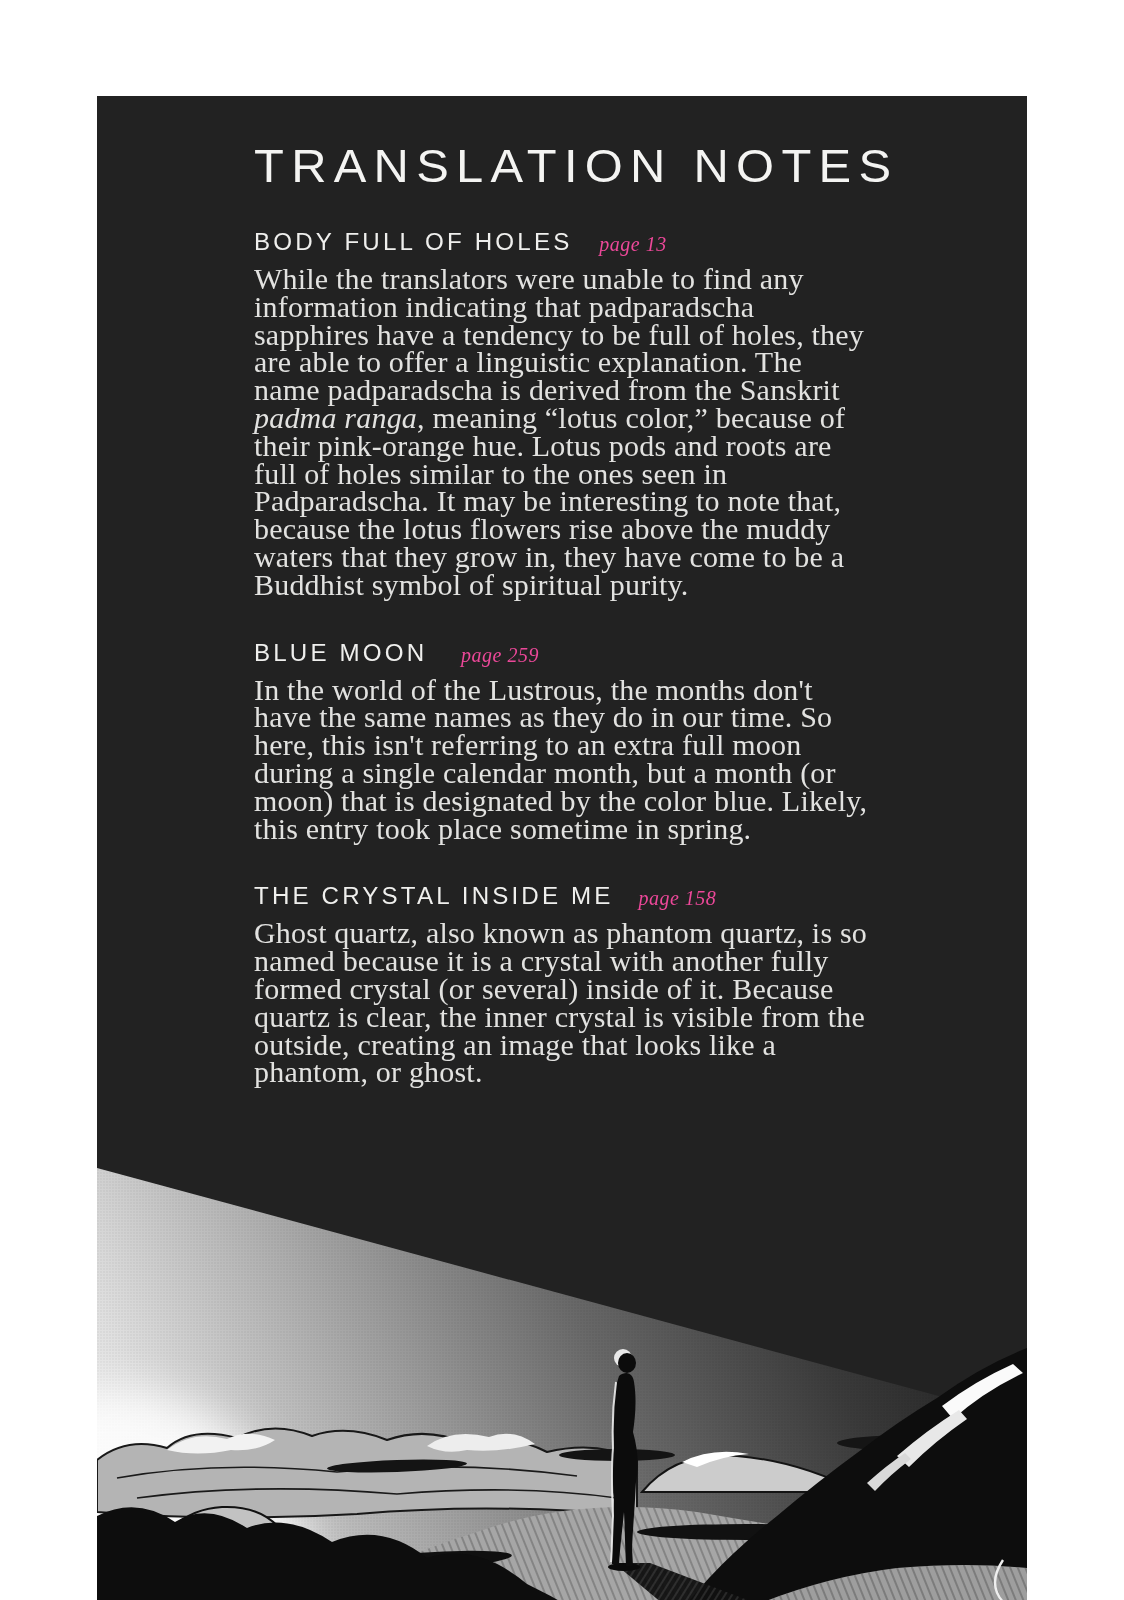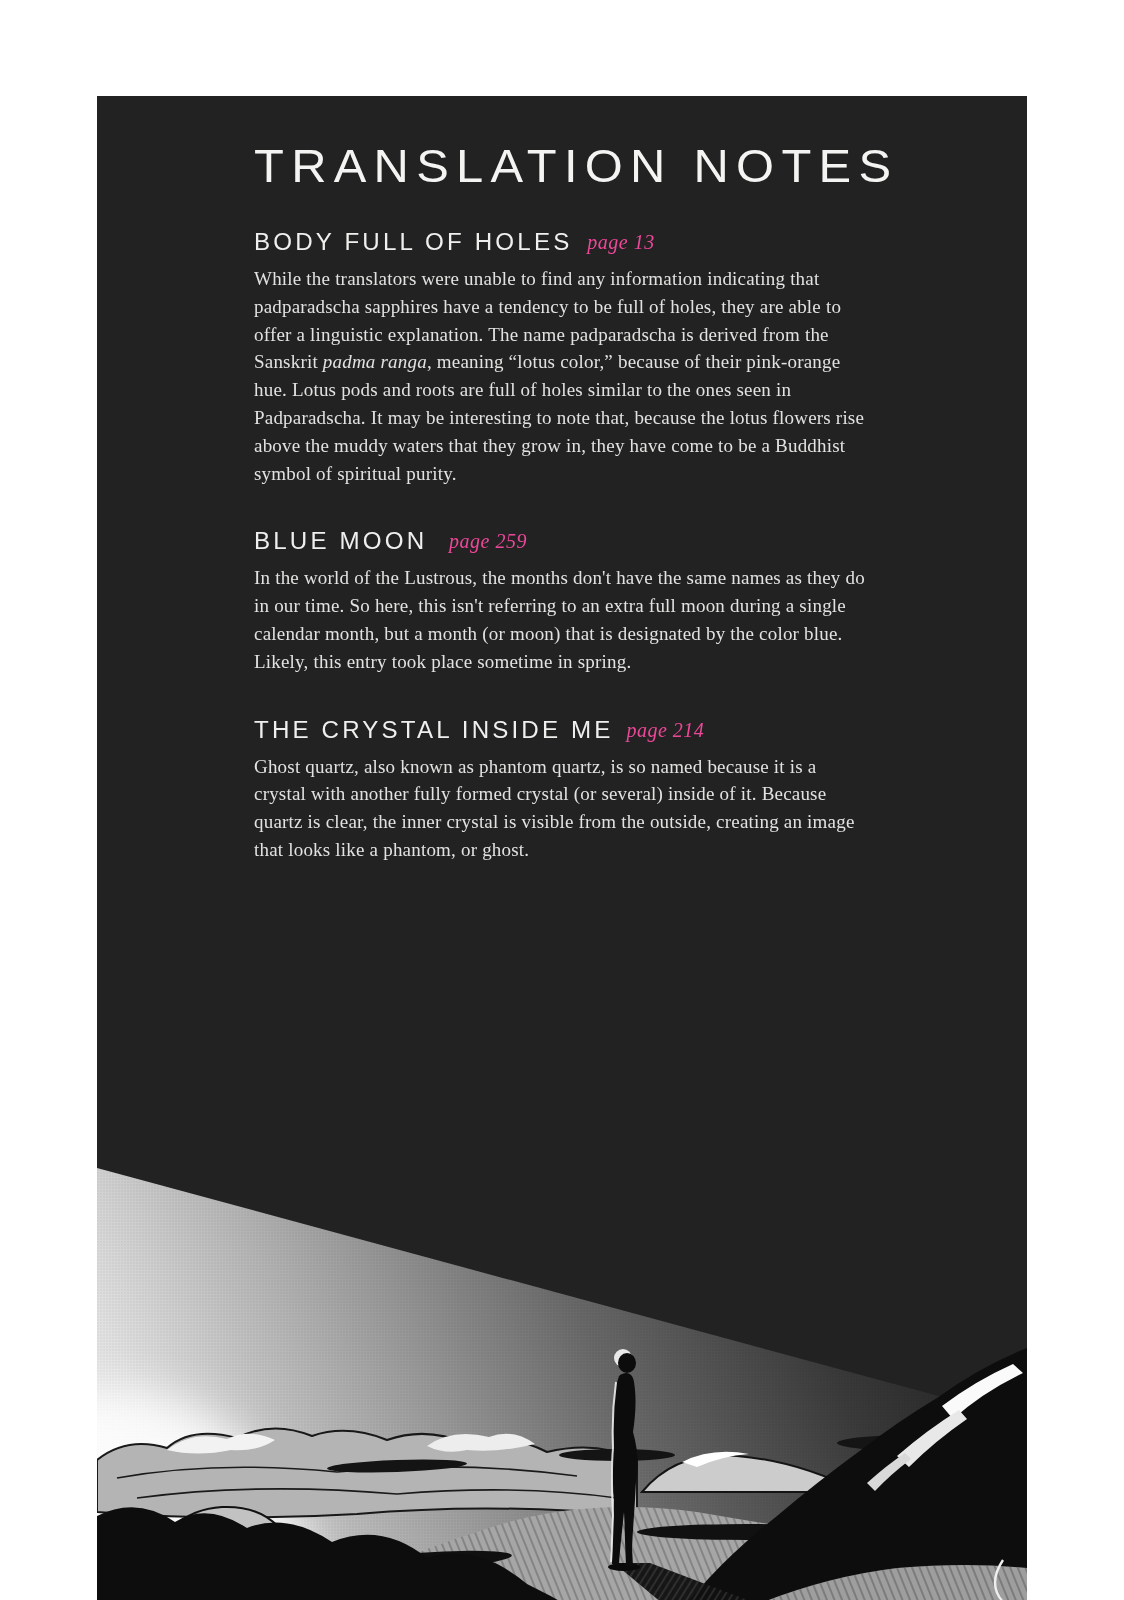--- a/index.html
+++ b/index.html
@@ -22,42 +22,42 @@
     font-weight:300;
     font-size:47px;
     letter-spacing:7px;
     color:#f4f4f2;
     transform:scaleX(1.04);
     transform-origin:left center;
     white-space:nowrap;
     margin:0 0 36px 0;
   }
   .section{margin-bottom:41px;}
-  .section-head{display:flex;align-items:center;margin-bottom:9px;}
+  .section-head{display:flex;align-items:flex-end;margin-bottom:9px;gap:12px;}
   .section-heading{
     font-family:"Liberation Sans",sans-serif;
     font-weight:400;
     font-size:23px;
     letter-spacing:3px;
     color:#efefed;
     transform:scaleX(1.05);
     transform-origin:left center;
     white-space:nowrap;
   }
   .page-ref{
     font-family:"Liberation Serif",serif;
     font-style:italic;
     font-size:20px;
     color:#ec4899;
     margin-left:30px;
     letter-spacing:0.5px;
     white-space:nowrap;
   }
   .section-body{
-    font-size:19px;
+    font-size:30px;
     line-height:27.8px;
     color:#e2e2e0;
     letter-spacing:0.2px;
   }
   .section-body em{font-style:italic;}
   .illustration{
     position:absolute;
     left:0;bottom:0;
     width:930px;height:514px;
     display:block;
@@ -83,21 +83,21 @@
       <div class="section-head">
         <span class="section-heading">BLUE MOON</span>
         <span class="page-ref">page 259</span>
       </div>
       <div class="section-body">In the world of the Lustrous, the months don't have the same names as they do in our time. So here, this isn't referring to an extra full moon during a single calendar month, but a month (or moon) that is designated by the color blue. Likely, this entry took place sometime in spring.</div>
     </div>
 
     <div class="section">
       <div class="section-head">
         <span class="section-heading">THE CRYSTAL INSIDE ME</span>
-        <span class="page-ref">page 214</span>
+        <span class="page-ref">page 158</span>
       </div>
       <div class="section-body">Ghost quartz, also known as phantom quartz, is so named because it is a crystal with another fully formed crystal (or several) inside of it. Because quartz is clear, the inner crystal is visible from the outside, creating an image that looks like a phantom, or ghost.</div>
     </div>
 
   </div>
 
   <svg class="illustration" viewBox="0 0 930 514" role="img" aria-label="Lone slender figure standing in a diagonal beam of light above a sea of clouds, casting a long shadow toward dark foreground hills">
     <defs>
       <linearGradient id="beam" gradientUnits="userSpaceOnUse" x1="0" y1="512" x2="860" y2="120">
         <stop offset="0" stop-color="#fdfdfd"></stop>

